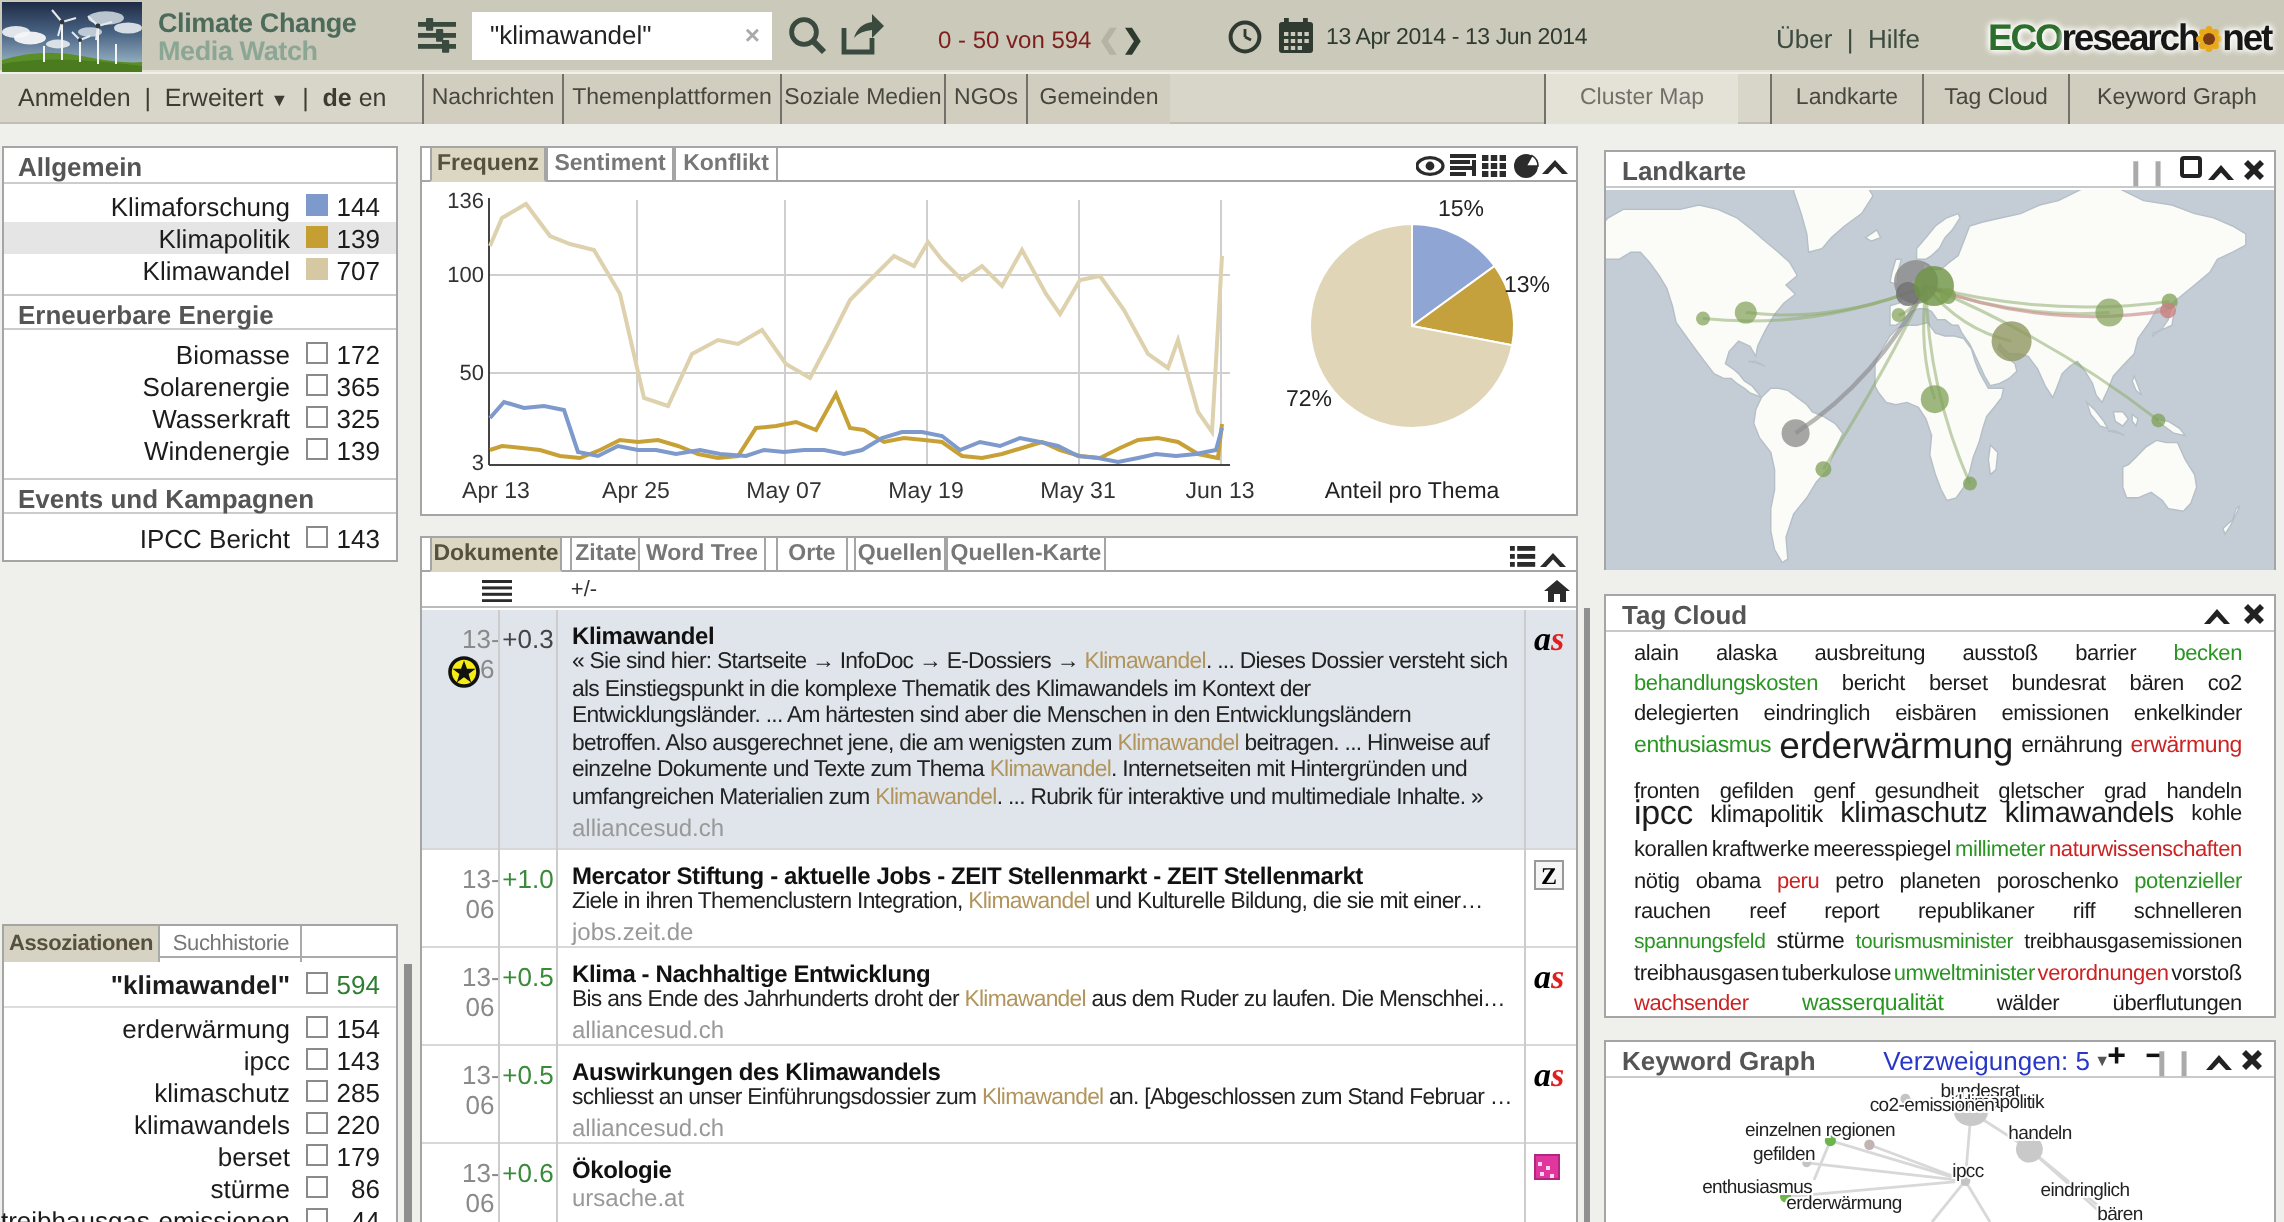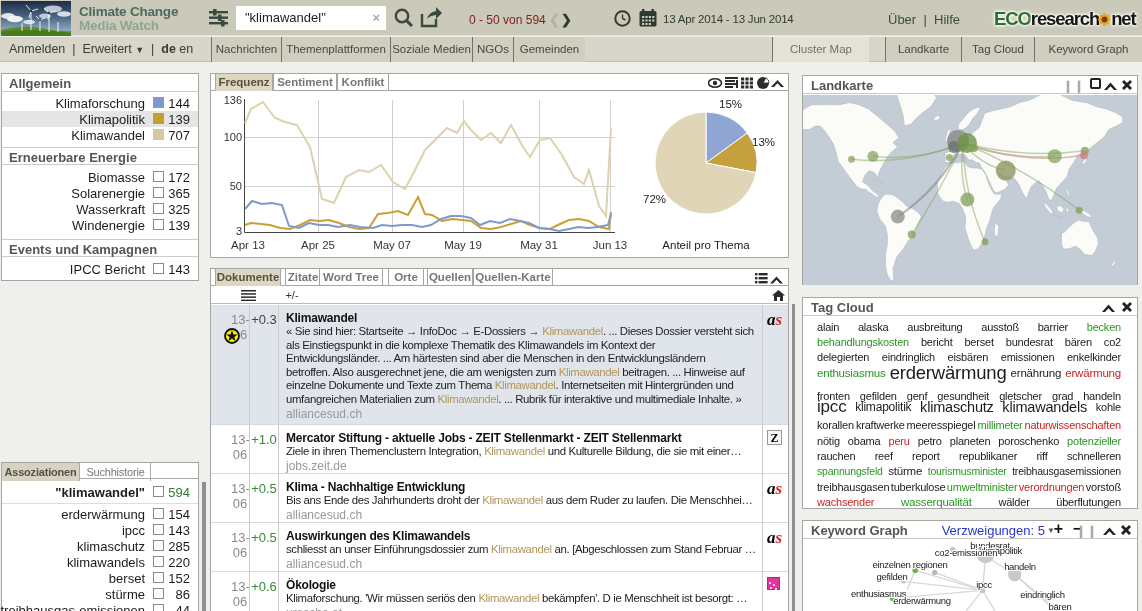--- a/index.html
+++ b/index.html
@@ -277,21 +277,21 @@
       <span class="cnt">285</span>
     </div>
   <div class="frow" style="top:91px;">
       <span class="lbl">klimawandels</span>
       <span class="cb"></span>
       <span class="cnt">220</span>
     </div>
   <div class="frow" style="top:107px;">
       <span class="lbl">berset</span>
       <span class="cb"></span>
-      <span class="cnt">152</span>
+      <span class="cnt">179</span>
     </div>
   <div class="frow" style="top:123px;">
       <span class="lbl">stürme</span>
       <span class="cb"></span>
       <span class="cnt">86</span>
     </div>
   <div class="frow" style="top:139px;">
       <span class="lbl">treibhausgas-emissionen</span>
       <span class="cb"></span>
       <span class="cnt">44</span>
@@ -465,21 +465,20 @@
       <div class="dsrc">alliancesud.ch</div>
     </div>
     <div class="dicon" style="font-family:'Liberation Serif', serif; font-size:17px; font-style:italic; font-weight:bold;">a<span style="color:#e02020;">s</span></div>
   </div>
 
   <div class="drow" style="top:303px; height:40px; border-bottom:none;">
     <div class="ddate">13-06</div>
     <div class="dscore" style="color:#3a8a3a;">+0.6</div>
     <div class="dbody">
       <div class="dtitle">Ökologie</div>
-      <div class="dtext nw">Klimaforschung. 'Wir müssen seriös den <span class="kw">Klimawandel</span> bekämpfen'. D ie Menschheit ist besorgt: …</div>
       <div class="dsrc">ursache.at</div>
     </div>
     <div class="dicon" style="width:13px; height:13px; background:#e0369e; border:1px solid #b3257e;">
       <svg width="11" height="11" viewBox="0 0 11 11">
           <g fill="#fff" opacity="0.8">
             <rect x="1" y="1" width="2" height="2"></rect>
             <rect x="5" y="3" width="2" height="2"></rect>
             <rect x="2" y="6" width="2" height="2"></rect>
             <rect x="7" y="7" width="2" height="2"></rect>
           </g>

